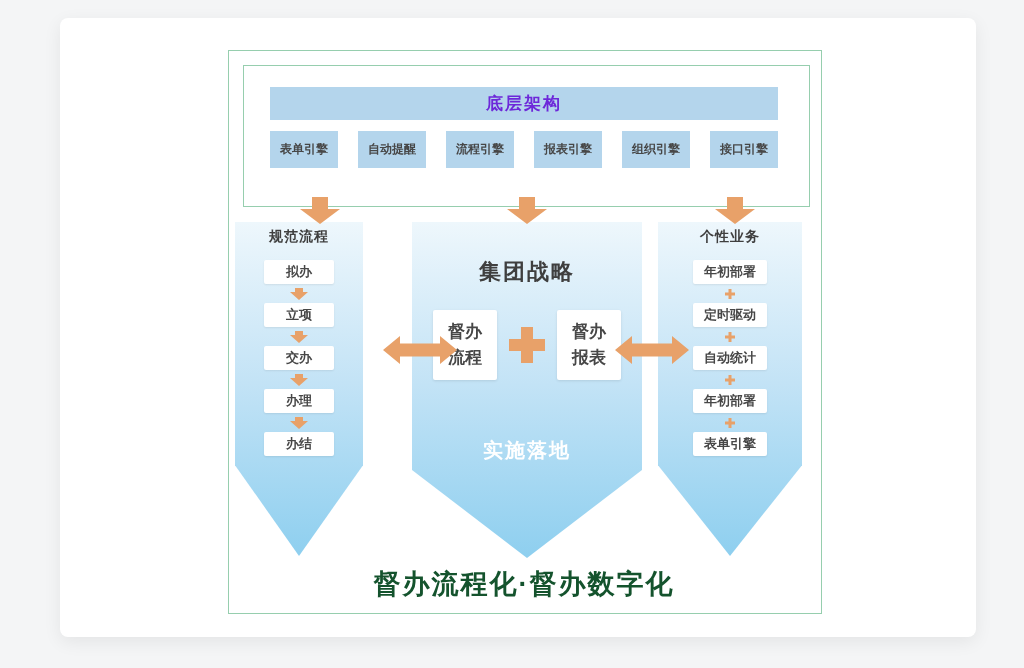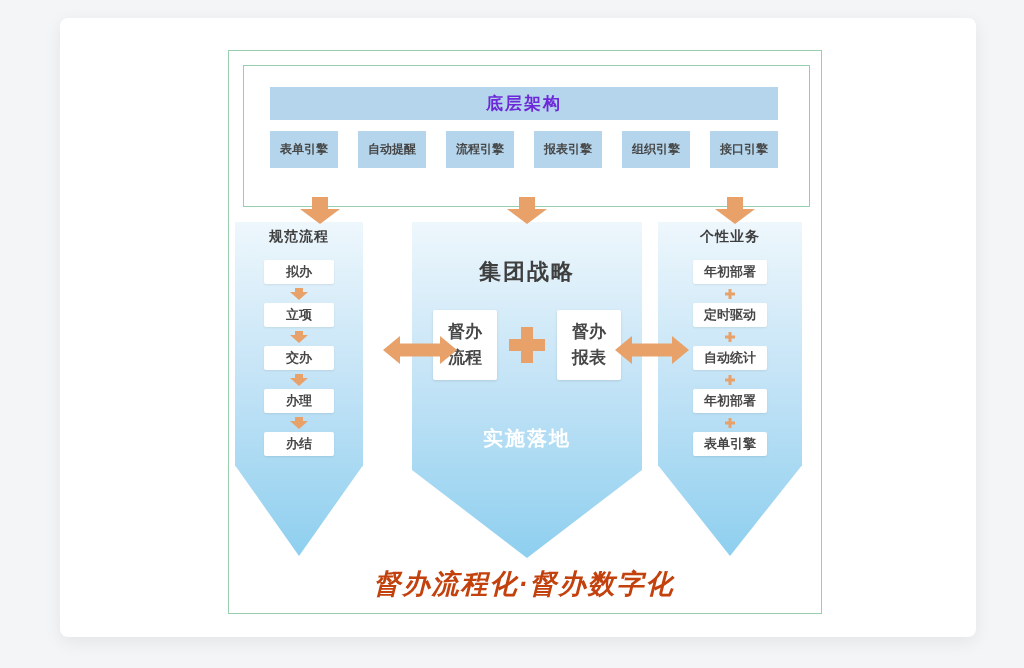--- a/index.html
+++ b/index.html
@@ -75,29 +75,29 @@
   }
   .m-boxes{margin-top:24px;height:70px;display:flex;align-items:center;}
   .m-box{
     width:64px;height:70px;background:#ffffff;border-radius:2px;
     color:#474747;font-size:17px;font-weight:bold;line-height:1.55;
     display:flex;flex-direction:column;align-items:center;justify-content:center;
     box-shadow:0 1px 3px rgba(0,0,0,0.10);
   }
   .m-plus{margin:0 12px;width:36px;height:36px;}
   .m-footer{
-    margin-top:44px;height:28px;line-height:28px;
+    margin-top:56px;height:28px;line-height:28px;
     color:#ffffff;font-size:20px;font-weight:bold;letter-spacing:2px;
   }
   .h-arrow{position:absolute;top:315px;width:74px;height:34px;z-index:6;}
   .ha-left{left:323px;} .ha-right{left:555px;}
   .bottom-title{
     position:absolute;left:168px;top:548px;width:592px;height:36px;
-    color:#c2410c;font-size:27px;font-weight:bold;letter-spacing:2px;
-    display:flex;align-items:center;justify-content:center;font-style:italic;
+    color:#14532d;font-size:27px;font-weight:bold;letter-spacing:2px;
+    display:flex;align-items:center;justify-content:center;
   }
   .orange{fill:#e8a169;}
   svg{display:block;}
 </style>
 </head>
 <body>
 
 <div class="stage">
   <div class="card">
 

